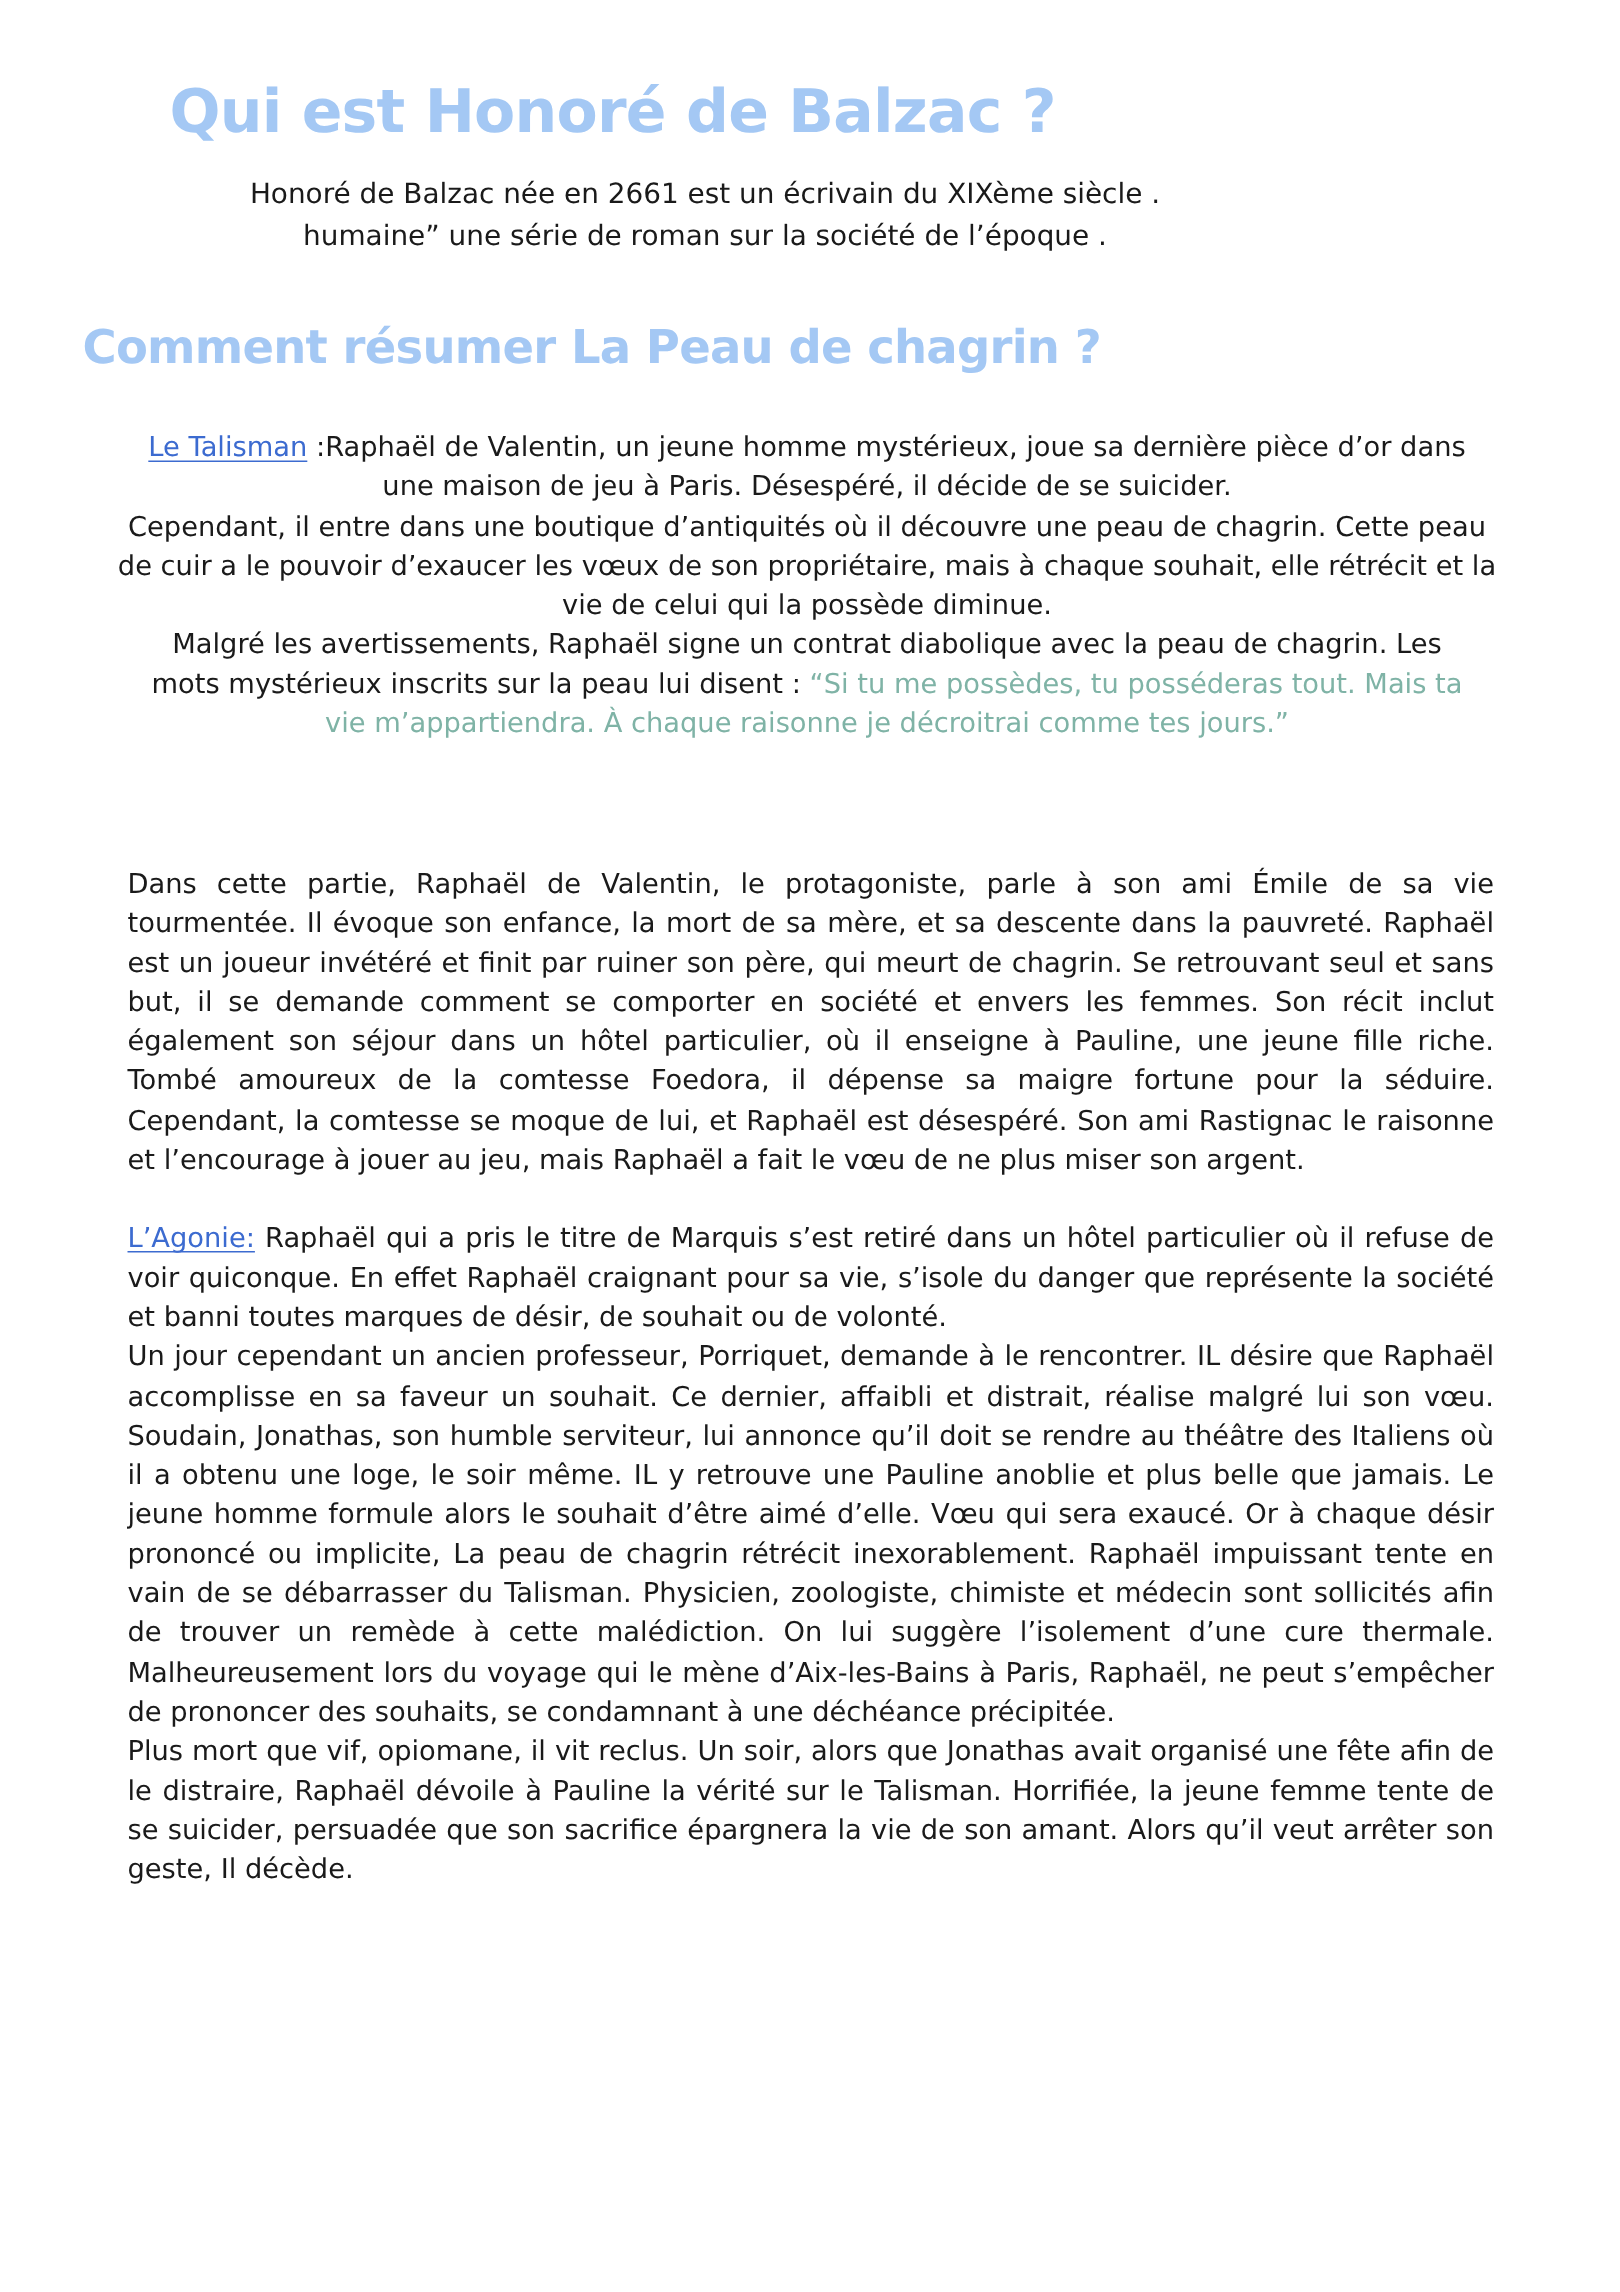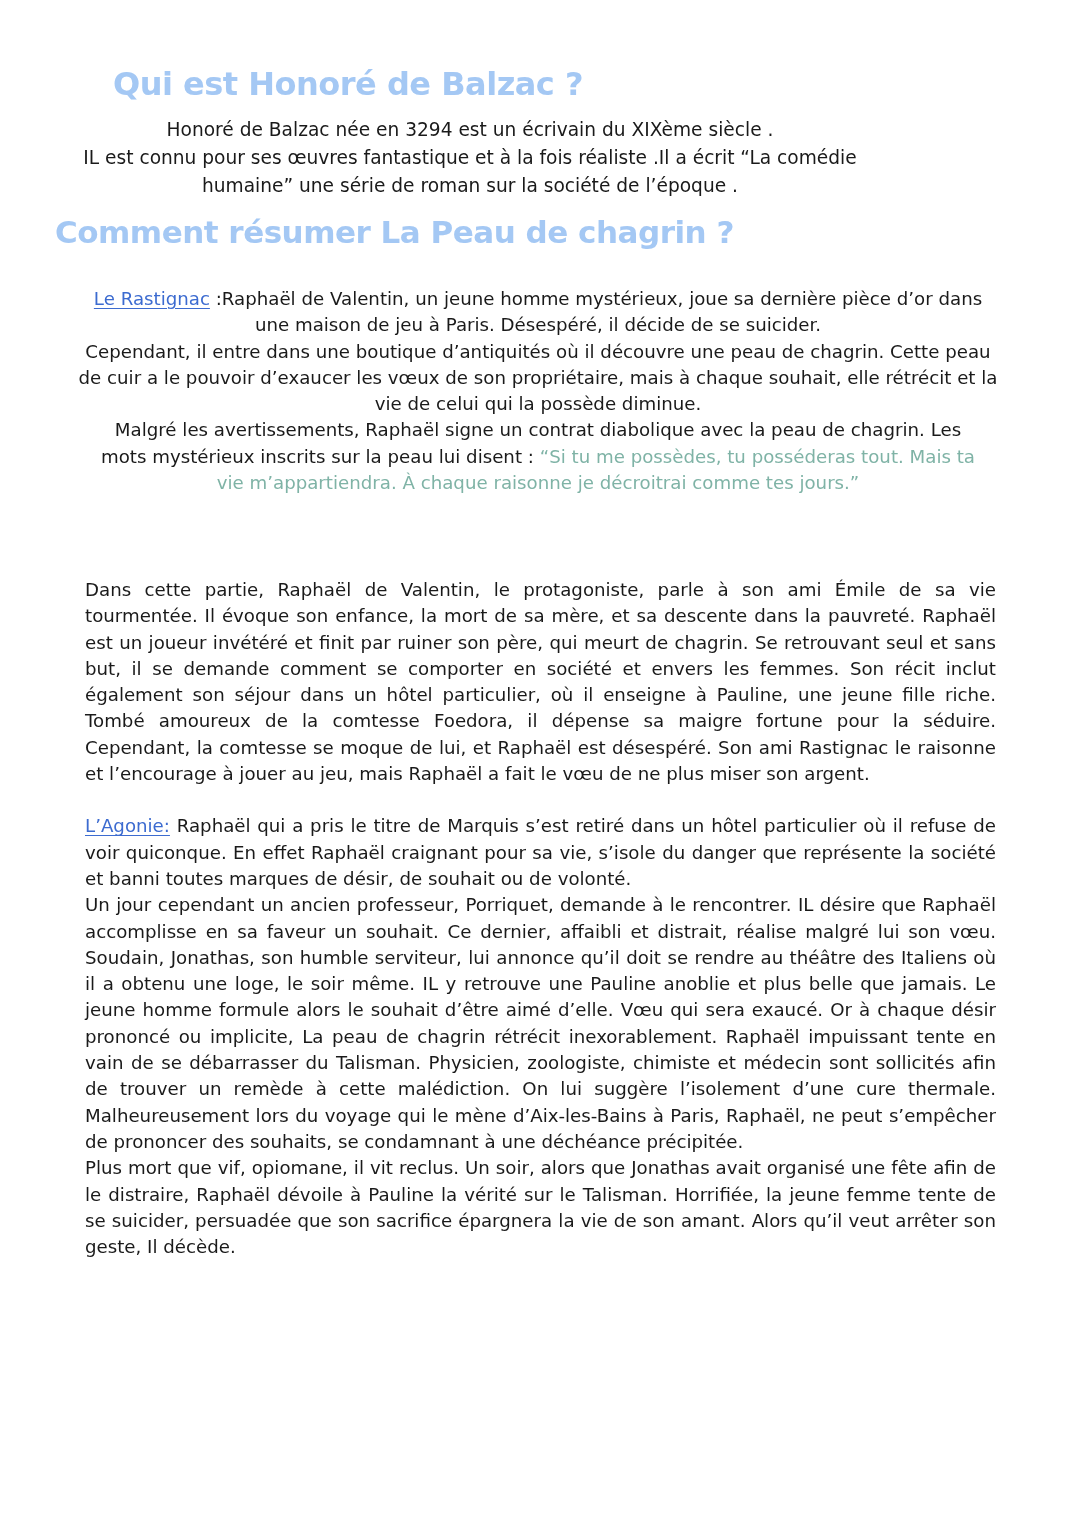--- a/index.html
+++ b/index.html
@@ -1,45 +1,44 @@
 <!DOCTYPE html>
 <html><head>
   <meta charset="utf-8">
   <style>
     html, body { margin: 0; padding: 0; background: #ffffff; }
     body { width: 1080px; height: 1528px; position: relative; overflow: hidden;
            font-family: "DejaVu Sans", sans-serif; color: #1a1a1a; }
     .heading { position: absolute; font-family: "DejaVu Sans", sans-serif; font-weight: bold;
                color: #a4c8f4; letter-spacing: -0.5px; margin: 0; }
-    .h1 { left: 113px; top: 65px; font-size: 32px; }
+    .h1 { left: 113px; top: 52px; font-size: 40px; }
     .h2 { left: 55px; top: 214px; font-size: 31px; }
     .block { position: absolute; margin: 0; font-size: 18.2px; line-height: 26.3px; }
     .centered { text-align: center; }
     .justified { text-align: justify; }
     .link { color: #3c6bd0; text-decoration: underline; text-underline-offset: 3px; }
     .quote { color: #7fb3a6; }
     p { margin: 0; }
     .gap { height: 26px; }
   </style>
 </head>
 <body>
 
 <h1 class="heading h1">Qui est Honoré de Balzac ?</h1>
 
 <div class="block centered" style="left:80px; top:116px; width:780px; font-size:18.6px; line-height:28px;">
-  <p>Honoré de Balzac née en 3294 est un écrivain du XIXème siècle .</p>
-  <p>IL est  connu pour ses œuvres fantastique et à la fois réaliste .Il a écrit “La comédie</p>
+  <p>Honoré de Balzac née en 2661 est un écrivain du XIXème siècle .</p>
   <p>humaine” une série de roman sur la société de l’époque .</p>
 </div>
 
 <h2 class="heading h2">Comment résumer La Peau de chagrin ?</h2>
 
 <div class="block centered" style="left:78px; top:286px; width:920px;">
   <p style="padding:0 8px;">
-    <span class="link">Le Rastignac</span><span> :Raphaël de Valentin, un jeune homme mystérieux, joue sa dernière pièce d’or dans une maison de jeu à Paris. Désespéré, il décide de se suicider.</span>
+    <span class="link">Le Talisman</span><span> :Raphaël de Valentin, un jeune homme mystérieux, joue sa dernière pièce d’or dans une maison de jeu à Paris. Désespéré, il décide de se suicider.</span>
   </p>
   <p>Cependant, il entre dans une boutique d’antiquités où il découvre une peau de chagrin. Cette peau de cuir a le pouvoir d’exaucer les vœux de son propriétaire, mais à chaque souhait, elle rétrécit et la vie de celui qui la possède diminue.</p>
   <p style="padding:0 20px;">
     <span>Malgré les avertissements, Raphaël signe un contrat diabolique avec la peau de chagrin. Les mots mystérieux inscrits sur la peau lui disent : </span><span class="quote">“Si tu me possèdes, tu posséderas tout. Mais ta vie m’appartiendra. À chaque raisonne je décroitrai comme tes jours.”</span>
   </p>
 </div>
 
 <div class="block justified" style="left:85px; top:577px; width:911px;">
   <p> Dans cette partie, Raphaël de Valentin, le protagoniste, parle à son ami Émile de sa vie tourmentée. Il évoque son enfance, la mort de sa mère, et sa descente dans la pauvreté. Raphaël est un joueur invétéré et finit par ruiner son père, qui meurt de chagrin. Se retrouvant seul et sans but, il se demande comment se comporter en société et envers les femmes. Son récit inclut également son séjour dans un hôtel particulier, où il enseigne à Pauline, une jeune fille riche. Tombé amoureux de la comtesse Foedora, il dépense sa maigre fortune pour la séduire. Cependant, la comtesse se moque de lui, et Raphaël est désespéré. Son ami Rastignac le raisonne et l’encourage à jouer au jeu, mais Raphaël a fait le vœu de ne plus miser son argent.</p>
   <div class="gap"></div>

